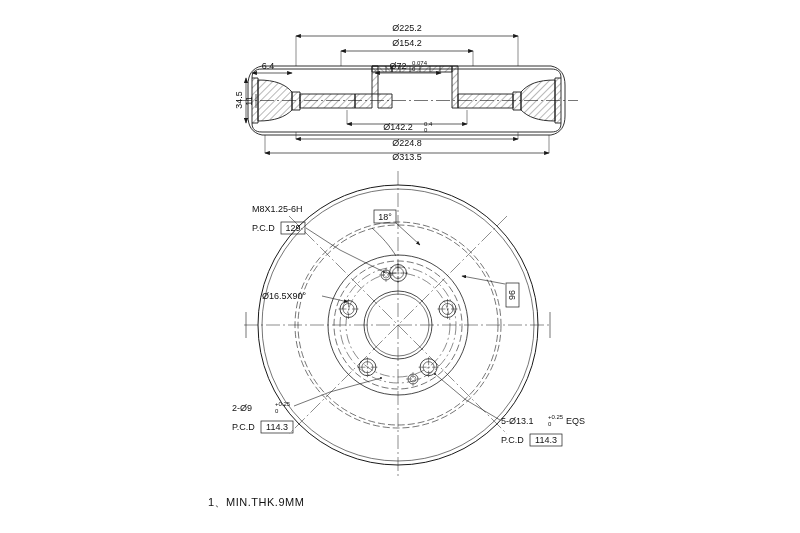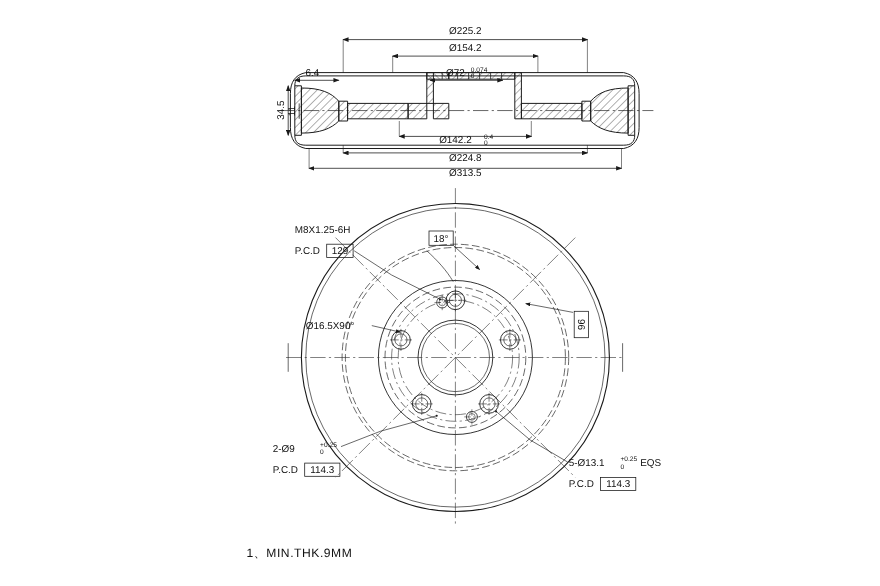--- a/index.html
+++ b/index.html
@@ -1,17 +1,17 @@
 <!DOCTYPE html>
 <html><head>
 <meta charset="utf-8">
 <style>
   html,body{margin:0;padding:0;background:#ffffff;}
   body{width:800px;height:533px;overflow:hidden;font-family:"Liberation Sans",sans-serif;}
-  #stage{position:relative;width:780px;height:533px;padding-left:16px;}
+  #stage{position:relative;width:780px;height:533px;}
   svg{display:block;}
   .lbl{font-family:"Liberation Sans",sans-serif;font-size:9px;fill:#111;}
   .lbl-sm{font-family:"Liberation Sans",sans-serif;font-size:6px;fill:#111;}
   .note{font-family:"Liberation Sans",sans-serif;font-size:11px;fill:#111;letter-spacing:0.5px;}
 </style>
 </head>
 <body>
 
 <div id="stage">
 <svg width="800" height="533" viewBox="0 0 800 533">

